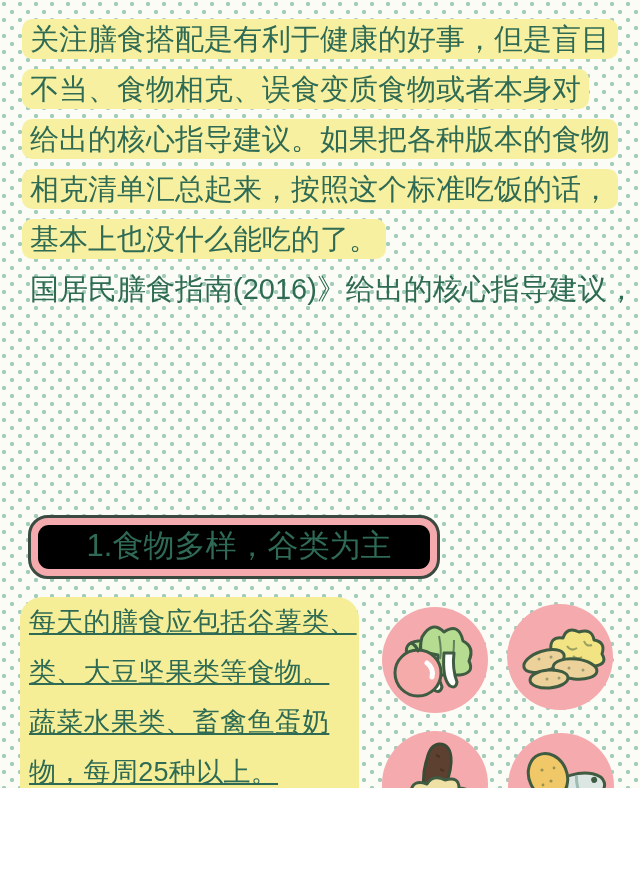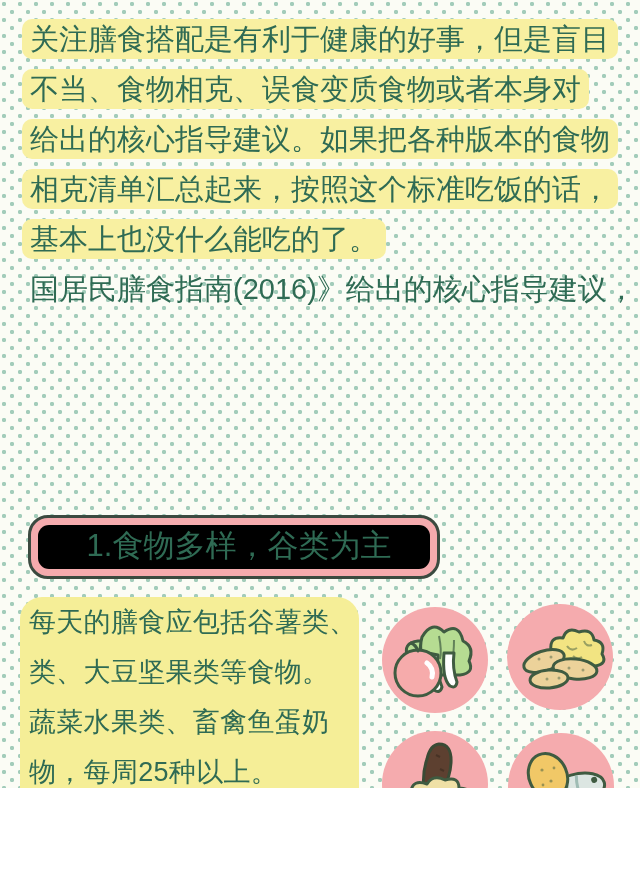--- a/index.html
+++ b/index.html
@@ -34,21 +34,21 @@
     position:absolute;left:7px;top:7px;right:7px;bottom:7px;
     background:#000000;border-radius:11px;
     display:flex;align-items:flex-start;justify-content:center;padding-left:10px;
   }
   .title-box .inner span{font-size:31px;white-space:nowrap;}
   .body-box{
     position:absolute;left:20px;top:597px;width:339px;height:248px;
     background:var(--yellowbox);border-radius:22px;padding:0 4px 0 9px;
   }
   .body-box .bline{height:50px;display:flex;align-items:center;}
-  .body-box .bline span{font-size:27px;letter-spacing:.3px;white-space:nowrap;}
+  .body-box .bline span{font-size:27px;letter-spacing:.3px;white-space:nowrap;text-decoration:underline;}
   .illu{position:absolute;width:106px;height:106px;}
   .illu svg{display:block;width:106px;height:106px;}
   .illu .bgc{fill:var(--pink);}
   #illu1{left:382px;top:607px;}
   #illu2{left:507px;top:604px;}
   #illu3{left:382px;top:731px;}
   #illu4{left:508px;top:733px;}
   .watermark{
     position:absolute;left:482px;top:824px;z-index:5;
     display:flex;align-items:flex-start;gap:20px;opacity:.85;

